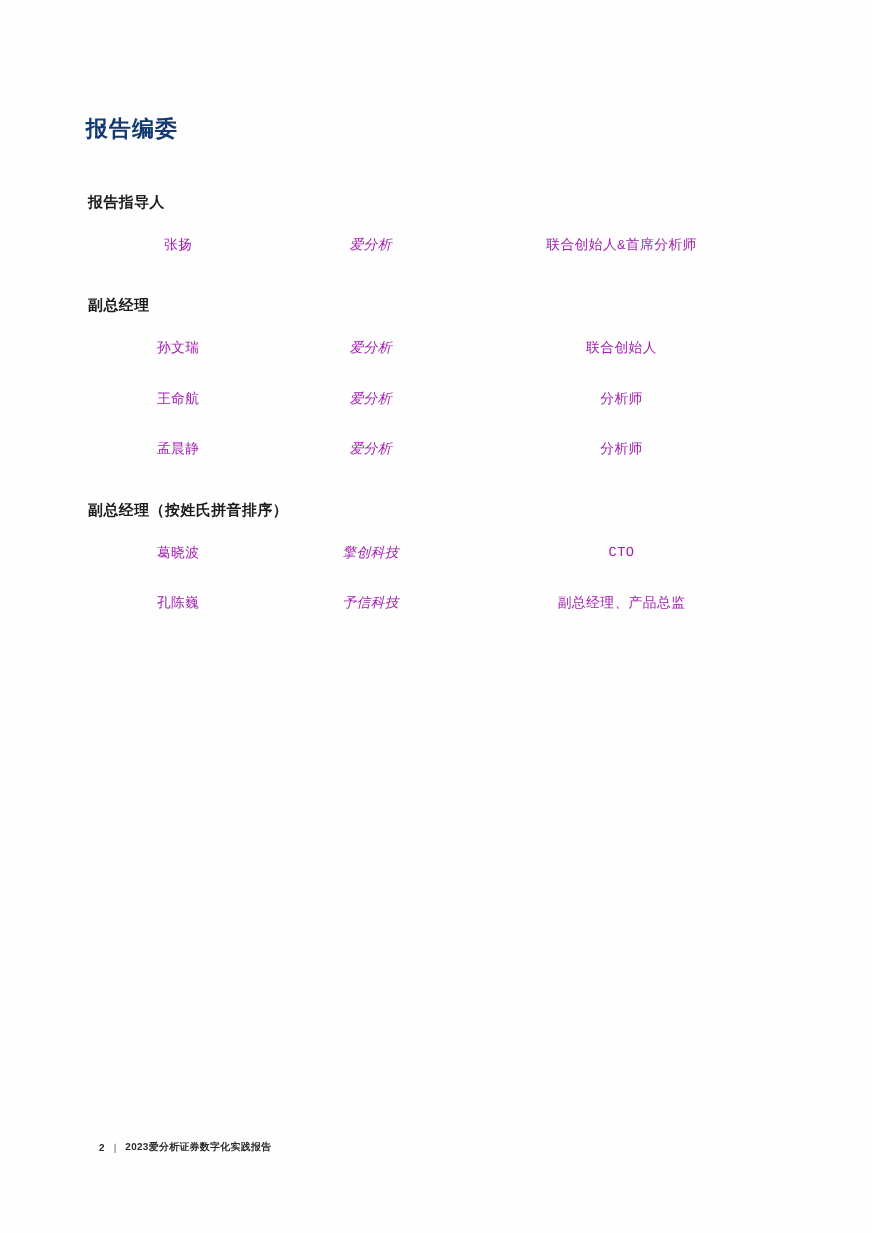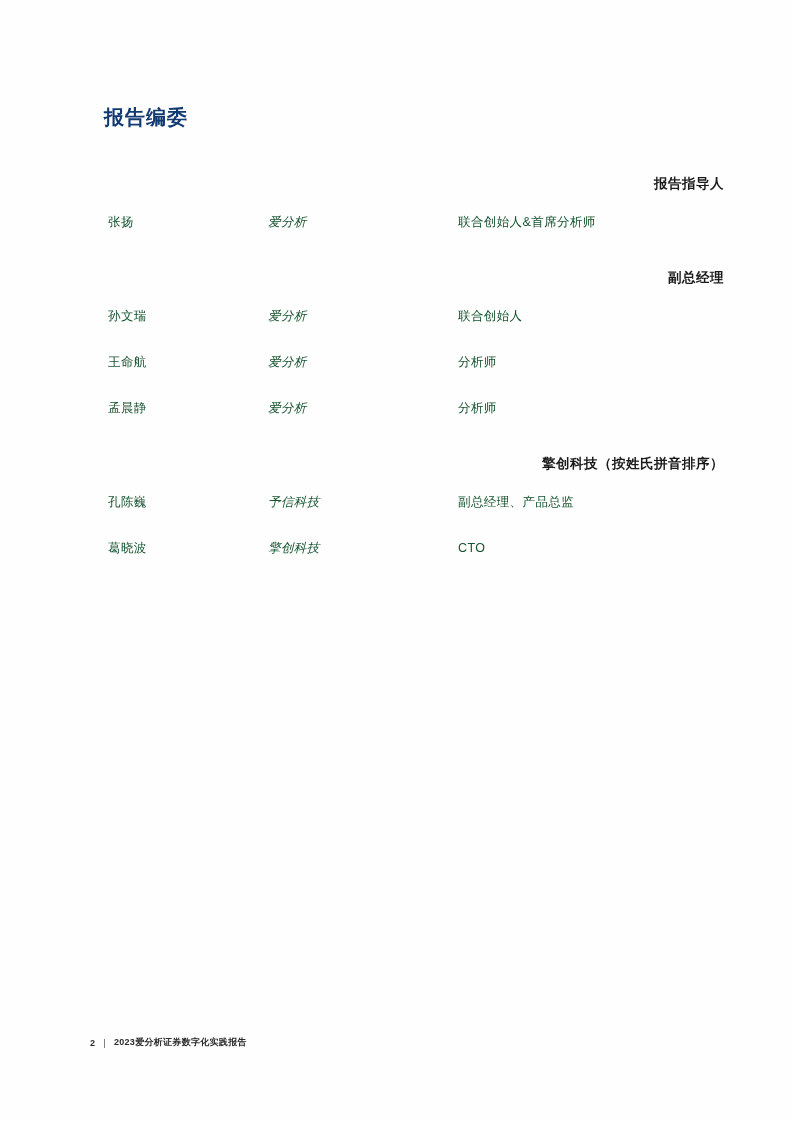--- a/index.html
+++ b/index.html
@@ -15,62 +15,63 @@
     position: relative;
     overflow: hidden;
   }
   .page {
     position: absolute;
     inset: 0;
     background: #fefefe;
   }
   .content {
     position: absolute;
-    left: 104px;
+    left: 78px;
     top: 104px;
     width: 620px;
   }
   .page-title {
     font-size: 20px;
     font-weight: bold;
     color: #123a72;
     letter-spacing: 1px;
     margin: 0 0 44px 0;
   }
   .section-heading {
     font-size: 13.5px;
     font-weight: bold;
     color: #1b1b1b;
     letter-spacing: 0.5px;
     margin: 0 0 6px 2px;
-    text-align: right;
   }
   .section {
     margin-bottom: 24px;
   }
   .row {
     display: flex;
     align-items: center;
     height: 46px;
   }
   .cell {
     font-size: 12.5px;
-    color: #14532d;
+    color: #a21caf;
     letter-spacing: 0.4px;
+    text-align: center;
   }
   .col-name {
     width: 160px;
     padding-left: 4px;
   }
   .col-org {
     width: 190px;
     font-style: italic;
   }
   .col-role {
     flex: 1;
+    font-family: Liberation Mono, monospace;
   }
   .footer {
     position: absolute;
     left: 90px;
     bottom: 72px;
     display: flex;
     align-items: center;
     font-size: 9px;
     color: #2b2b2b;
     letter-spacing: 0.3px;
@@ -118,30 +119,30 @@
         <div class="cell col-role">分析师</div>
       </div>
       <div class="row">
         <div class="cell col-name">孟晨静</div>
         <div class="cell col-org">爱分析</div>
         <div class="cell col-role">分析师</div>
       </div>
     </div>
 
     <div class="section">
-      <div class="section-heading">擎创科技（按姓氏拼音排序）</div>
+      <div class="section-heading">副总经理（按姓氏拼音排序）</div>
+      <div class="row">
+        <div class="cell col-name">葛晓波</div>
+        <div class="cell col-org">擎创科技</div>
+        <div class="cell col-role">CTO</div>
+      </div>
       <div class="row">
         <div class="cell col-name">孔陈巍</div>
         <div class="cell col-org">予信科技</div>
         <div class="cell col-role">副总经理、产品总监</div>
-      </div>
-      <div class="row">
-        <div class="cell col-name">葛晓波</div>
-        <div class="cell col-org">擎创科技</div>
-        <div class="cell col-role">CTO</div>
       </div>
     </div>
 
   </div>
 
   <div class="footer">
     <span class="pg">2</span>
     <span class="sep">|</span>
     <span class="ftxt">2023爱分析证券数字化实践报告</span>
   </div>

